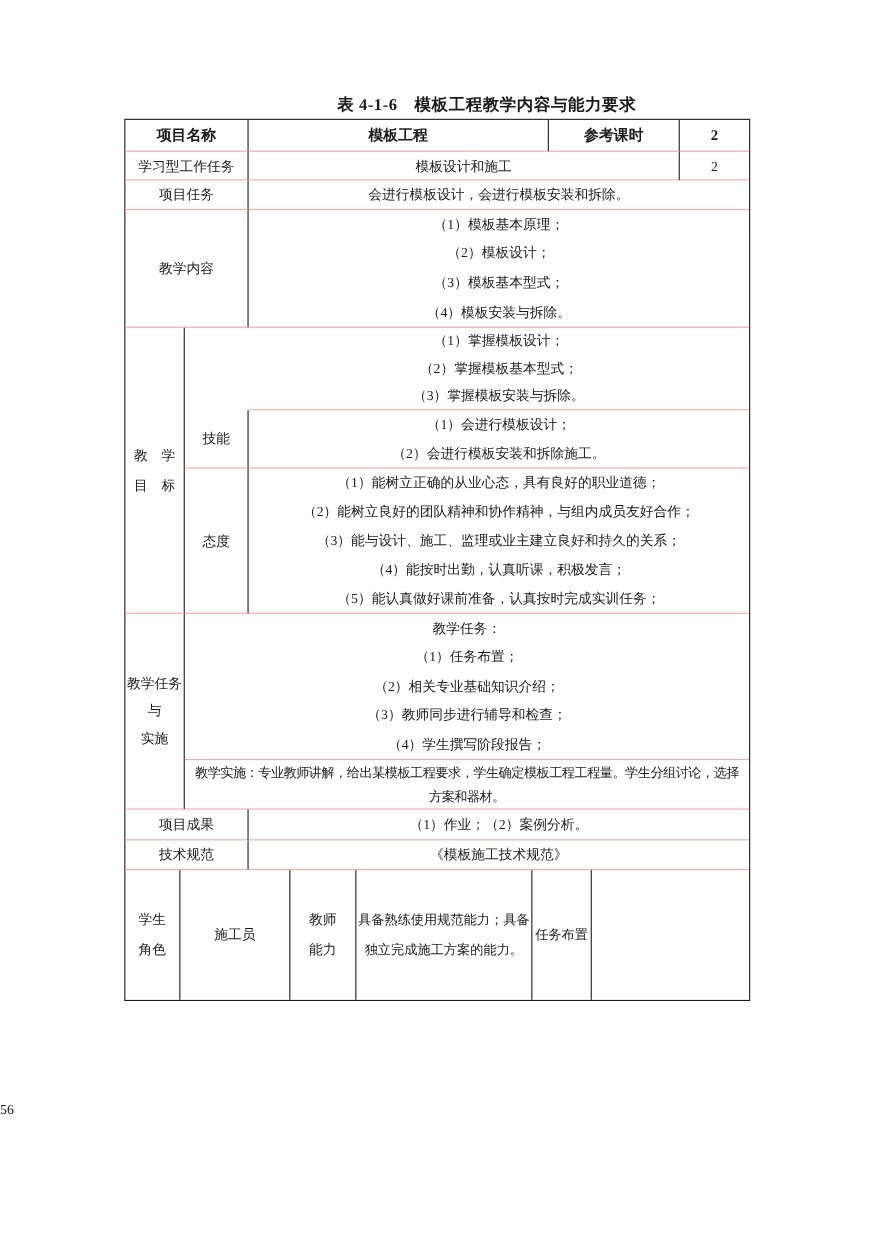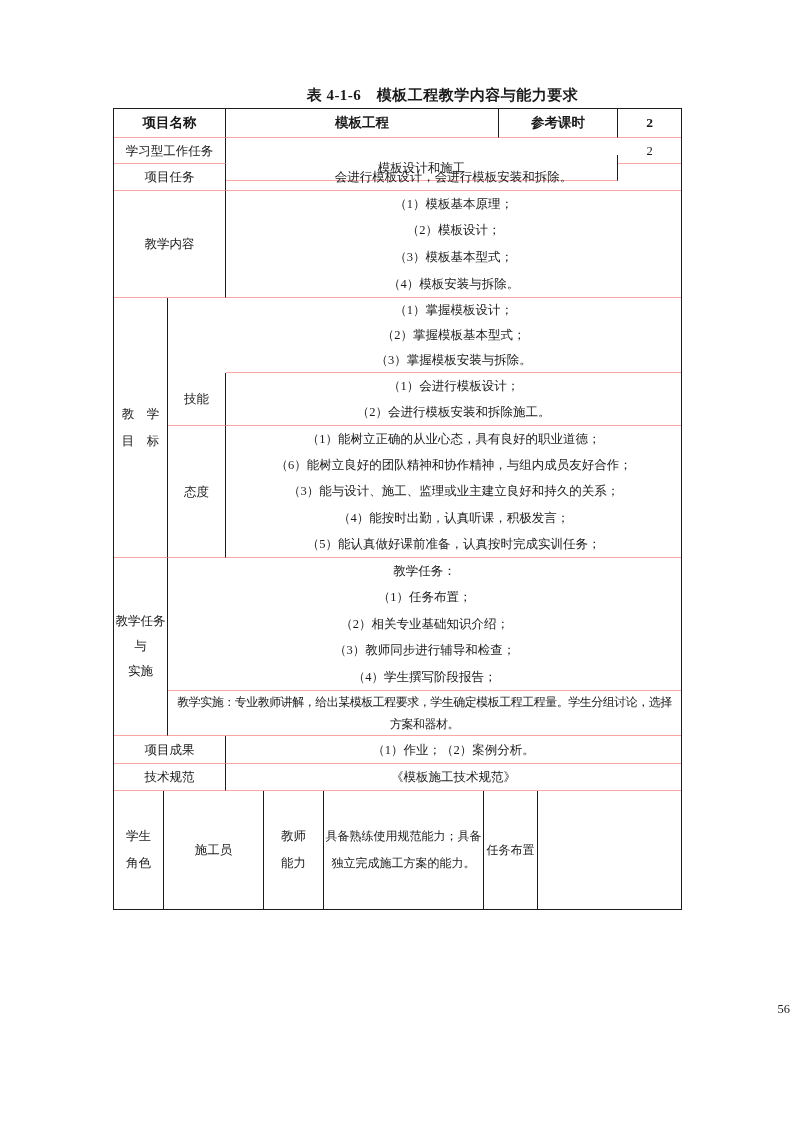--- a/index.html
+++ b/index.html
@@ -40,38 +40,38 @@
     font-size:12.5px;
     line-height:26px;
     overflow:hidden;
   }
   .er{border-right:none;}
   .eb{border-bottom:none;}
   .bold{font-weight:bold;font-size:13.5px;}
   .page-number{
     position:absolute;
     left:0;top:1002px;width:790px;
-    text-align:right;
+    text-align:left;
     font-size:12.5px;
   }
 </style>
 </head>
 <body>
 
 <div class="doc-title">表 4-1-6　模板工程教学内容与能力要求</div>
 
 <div class="tbl">
 
   <div class="cell bold" style="left:0;top:0;width:112px;height:29px">项目名称</div>
   <div class="cell bold" style="left:112px;top:0;width:273px;height:29px">模板工程</div>
   <div class="cell bold" style="left:385px;top:0;width:119px;height:29px">参考课时</div>
   <div class="cell bold er" style="left:504px;top:0;width:63px;height:29px">2</div>
 
   <div class="cell" style="left:0;top:29px;width:112px;height:26px">学习型工作任务</div>
-  <div class="cell" style="left:112px;top:46px;width:392px;height:26px;">模板设计和施工</div>
+  <div class="cell" style="left:112px;top:29px;width:392px;height:26px;">模板设计和施工</div>
   <div class="cell er" style="left:504px;top:29px;width:63px;height:26px">2</div>
 
   <div class="cell" style="left:0;top:55px;width:112px;height:27px">项目任务</div>
   <div class="cell er" style="left:112px;top:55px;width:455px;height:27px">会进行模板设计，会进行模板安装和拆除。</div>
 
   <div class="cell" style="left:0;top:82px;width:112px;height:107px">教学内容</div>
   <div class="cell er" style="left:112px;top:82px;width:455px;height:107px;line-height:26.7px">（1）模板基本原理；
 （2）模板设计；
 （3）模板基本型式；
 （4）模板安装与拆除。</div>
@@ -79,21 +79,21 @@
   <div class="cell" style="left:0;top:189px;width:54px;height:260px;line-height:27px">教　学
 目　标</div>
   <div class="cell er" style="left:112px;top:189px;width:455px;height:75px;line-height:25px">（1）掌握模板设计；
 （2）掌握模板基本型式；
 （3）掌握模板安装与拆除。</div>
   <div class="cell" style="left:54px;top:264px;width:58px;height:53px">技能</div>
   <div class="cell er" style="left:112px;top:264px;width:455px;height:53px;line-height:26.5px">（1）会进行模板设计；
 （2）会进行模板安装和拆除施工。</div>
   <div class="cell" style="left:54px;top:317px;width:58px;height:132px">态度</div>
   <div class="cell er" style="left:112px;top:317px;width:455px;height:132px;line-height:26.3px">（1）能树立正确的从业心态，具有良好的职业道德；
-（6）能树立良好的团队精神和协作精神，与组内成员友好合作；
+（2）能树立良好的团队精神和协作精神，与组内成员友好合作；
 （3）能与设计、施工、监理或业主建立良好和持久的关系；
 （4）能按时出勤，认真听课，积极发言；
 （5）能认真做好课前准备，认真按时完成实训任务；</div>
 
   <div class="cell" style="left:0;top:449px;width:54px;height:178px;line-height:25px">教学任务
 与
 实施</div>
   <div class="cell er" style="left:54px;top:449px;width:513px;height:133px;line-height:26.6px">教学任务：
 （1）任务布置；
 （2）相关专业基础知识介绍；

